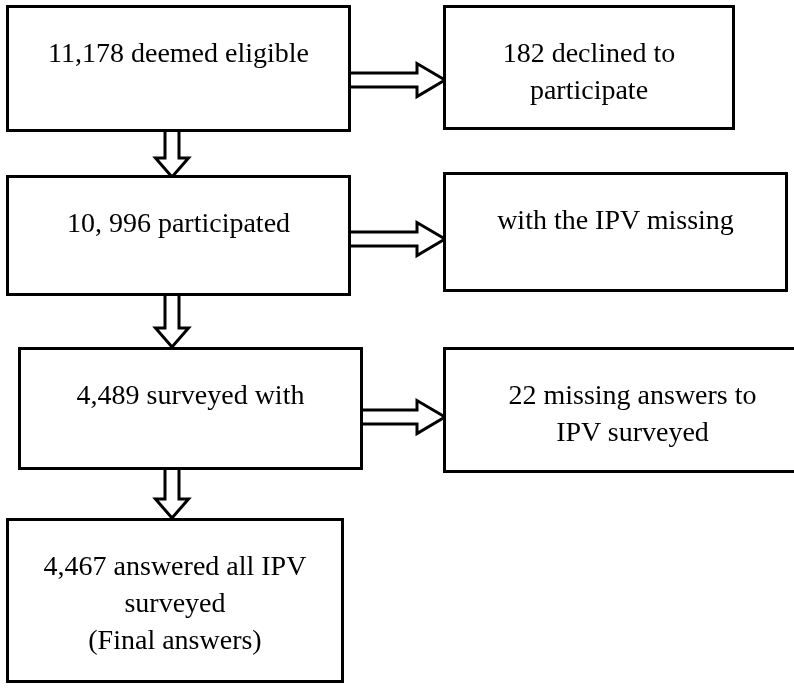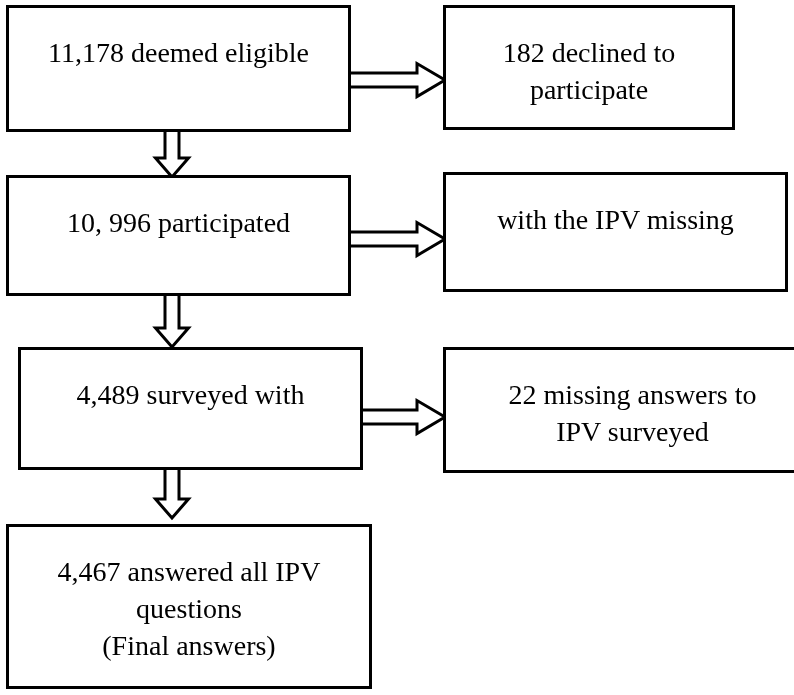--- a/index.html
+++ b/index.html
@@ -38,21 +38,21 @@
     font-size: 28px;
     line-height: 37px;
     padding-top: 26px;
   }
   .box-eligible     { left: 6px;   top: 5px;   width: 345px; height: 127px; }
   .box-declined     { left: 443px; top: 5px;   width: 292px; height: 125px; }
   .box-participated { left: 6px;   top: 175px; width: 345px; height: 121px; }
   .box-notsurveyed  { left: 443px; top: 172px; width: 345px; height: 120px; }
   .box-surveyed     { left: 6px;   top: 347px; width: 345px; height: 123px; margin-left: 12px; }
   .box-missing      { left: 443px; top: 347px; width: 379px; height: 126px; }
-  .box-final        { left: 6px;   top: 518px; width: 366px; height: 165px; margin-top: 6px; }
+  .box-final        { left: 6px;   top: 518px; width: 338px; height: 165px; }
 </style>
 </head>
 <body>
 
 <div class="canvas">
 
   <svg class="arrows-layer" viewBox="0 0 794 695" xmlns="http://www.w3.org/2000/svg">
 
     <polygon class="arrow" points="165,129 179,129 179,158 188.5,158 172,177 155.5,158 165,158"></polygon>
     <polygon class="arrow" points="165,293 179,293 179,328 188.5,328 172,347 155.5,328 165,328"></polygon>
@@ -84,17 +84,17 @@
     <div>4,489 surveyed with</div>
   </div>
 
   <div class="box box-missing">
     <div>22 missing answers to</div>
     <div>IPV surveyed</div>
   </div>
 
   <div class="box box-final">
     <div>4,467 answered all IPV</div>
-    <div>questions</div>
+    <div>surveyed</div>
     <div>(Final answers)</div>
   </div>
 
 </div>
 
 </body></html>

